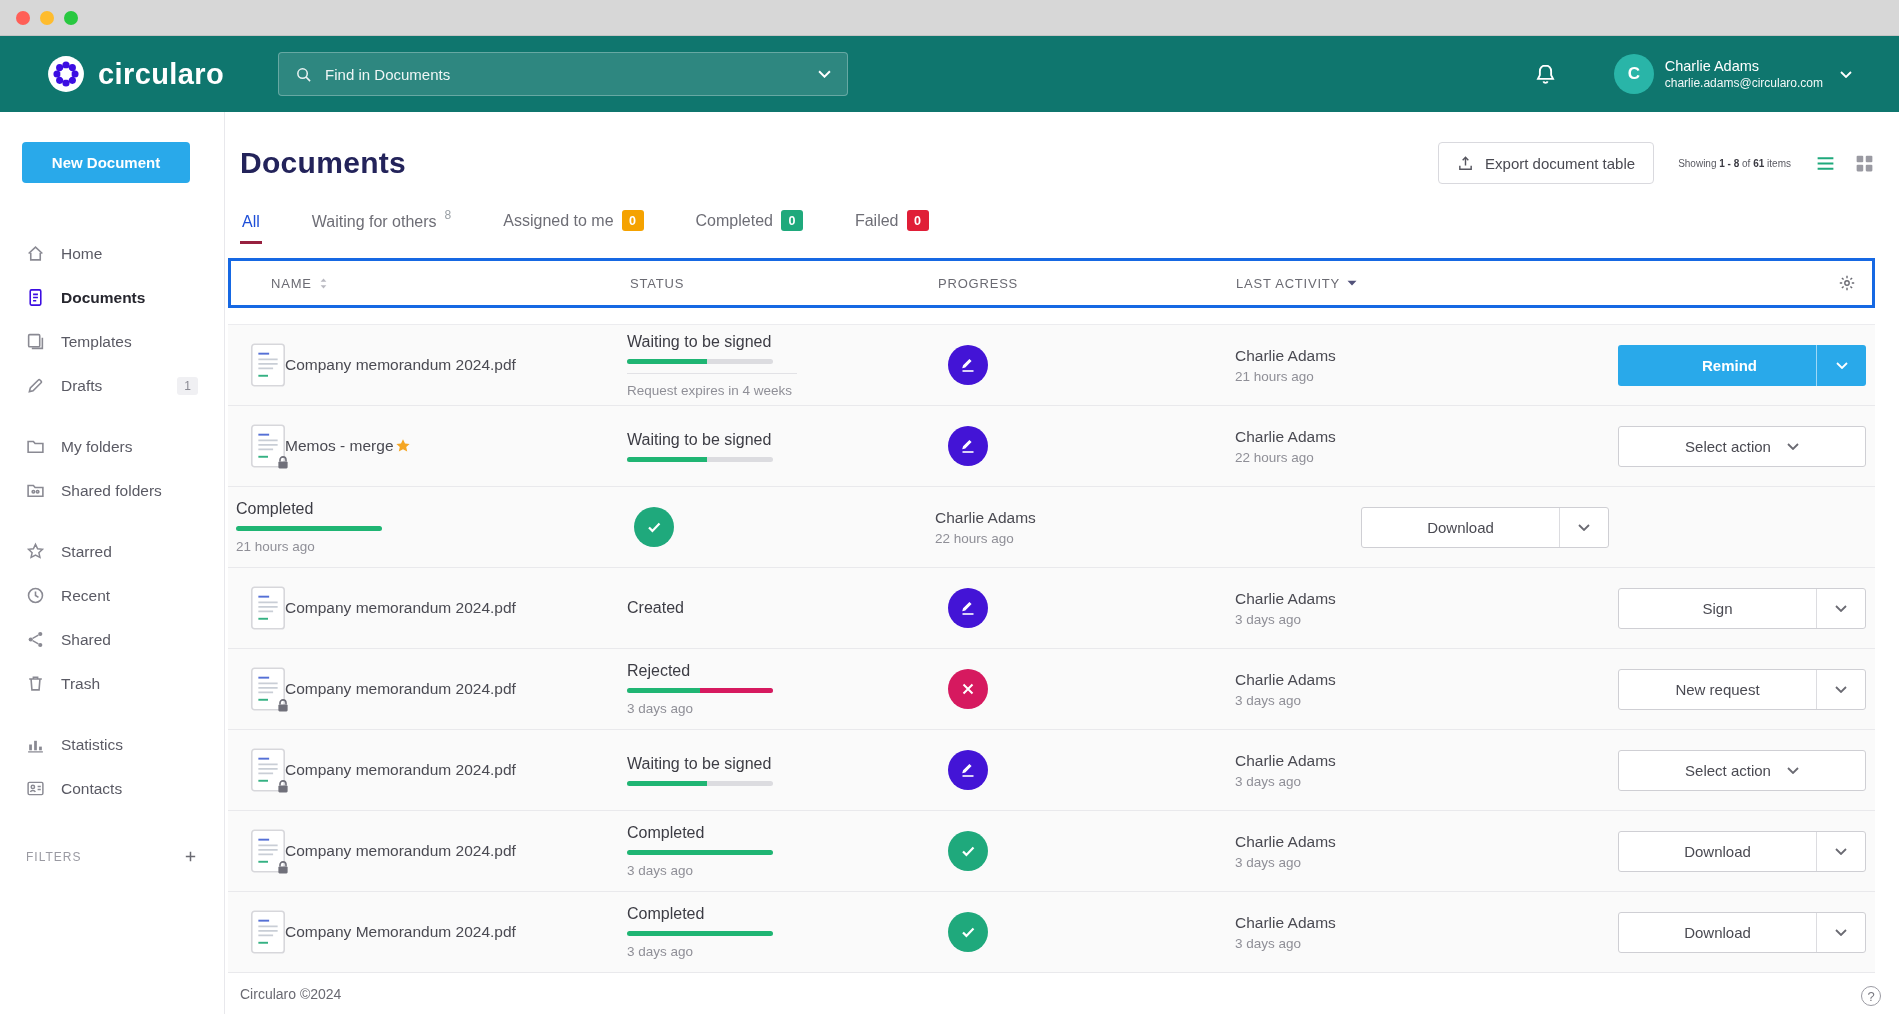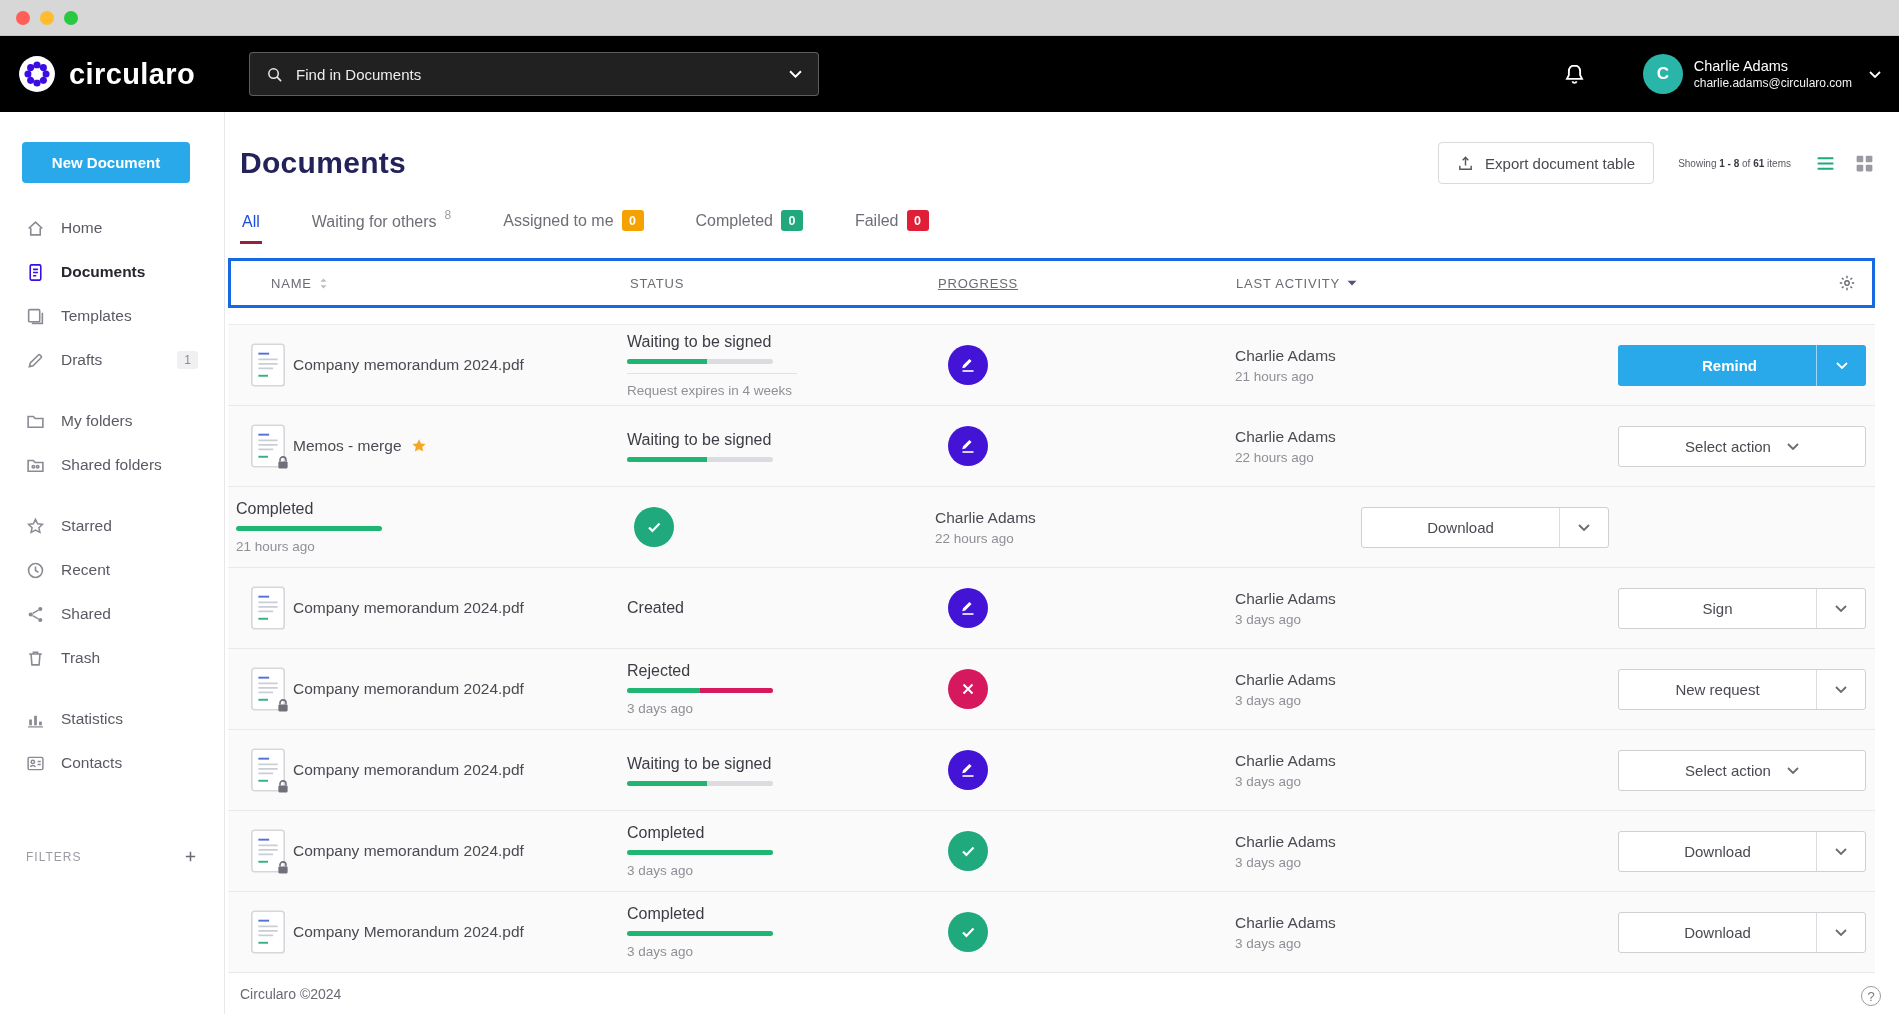--- a/index.html
+++ b/index.html
@@ -8,21 +8,21 @@
   button{font-family:inherit;cursor:pointer;}
   [data-icon]{display:inline-flex;align-items:center;justify-content:center;}
   [data-icon] svg{width:100%;height:100%;display:block;}
 
   
   .window-bar{height:36px;background:#d7d7d7;display:flex;align-items:center;padding-left:16px;gap:10px;border-bottom:1px solid #c4c4c4;}
   .traffic{width:14px;height:14px;border-radius:50%;display:inline-block;cursor:pointer;}
   .t-close{background:#ff5f57;}.t-min{background:#febc2e;}.t-zoom{background:#28c840;}
 
   
-  .app-header{height:76px;background:#000000;display:flex;align-items:center;padding:0 18px;}
+  .app-header{height:76px;background:#0f766e;display:flex;align-items:center;padding:0 47px;}
   .brand{display:flex;align-items:center;gap:13px;cursor:pointer;}
   .brand-logo{width:38px;height:38px;}
   .brand-name{color:#fff;font-size:29px;font-weight:bold;letter-spacing:.4px;}
   .search-box{margin-left:54px;width:570px;height:44px;background:rgba(255,255,255,.13);border:1px solid rgba(255,255,255,.28);border-radius:4px;display:flex;align-items:center;padding:0 16px;}
   .search-ic{width:17px;height:17px;color:rgba(255,255,255,.9);margin-right:13px;}
   .search-box input{flex:1;background:transparent;border:none;outline:none;color:#fff;font-size:15px;}
   .search-box input::placeholder{color:rgba(255,255,255,.92);}
   .search-caret{width:13px;height:8px;color:#fff;margin-left:10px;cursor:pointer;}
   .header-right{margin-left:auto;display:flex;align-items:center;gap:56px;}
   .bell{width:25px;height:25px;color:#fff;cursor:pointer;}
@@ -31,21 +31,21 @@
   .user-meta{display:flex;flex-direction:column;line-height:1.3;}
   .user-name{color:#fff;font-size:14.5px;}
   .user-email{color:rgba(255,255,255,.95);font-size:12px;}
   .user-caret{width:12px;height:7px;color:#fff;margin-left:6px;}
 
   
   .app-body{display:flex;height:902px;}
   .sidebar{width:225px;min-width:225px;background:#fff;border-right:1px solid #e8e8ec;padding-top:30px;display:flex;flex-direction:column;}
   .new-doc-btn{margin:0 0 36px 22px;width:168px;height:41px;background:#29a9ea;color:#fff;border:none;border-radius:4px;font-size:15px;font-weight:bold;}
   .nav-group{margin-bottom:17px;}
-  .nav-item{display:flex;align-items:flex-start;gap:16px;height:44px;padding:0 26px;color:#5a5a64;font-size:15.5px;cursor:pointer;}
+  .nav-item{display:flex;align-items:flex-end;gap:16px;height:44px;padding:0 26px;color:#5a5a64;font-size:15.5px;cursor:pointer;}
   .nav-ic{width:19px;height:19px;color:#8a8a93;flex:none;}
   .nav-item.active .nav-ic{color:#3c0de2;}
   .nav-item.active .nav-label{color:#26262e;font-weight:bold;}
   .nav-badge{margin-left:auto;background:#f0f0f3;color:#8a8a93;font-size:12px;padding:2px 7px;border-radius:3px;}
   .filters-row{margin-top:34px;padding:0 26px;display:flex;align-items:center;justify-content:space-between;}
   .filters-label{font-size:12px;letter-spacing:1px;color:#9a9aa2;}
   .filters-add{width:15px;height:15px;color:#6a6a72;cursor:pointer;}
 
   
   .main{flex:1;padding:0 24px 0 3px;position:relative;overflow:hidden;display:flex;flex-direction:column;}
@@ -70,30 +70,30 @@
   .tab-count.pill{min-width:22px;height:21px;border-radius:3px;color:#fff;display:inline-flex;align-items:center;justify-content:center;font-size:12.5px;font-weight:bold;padding:0 5px;}
   .pill.orange{background:#f5a200;}
   .pill.green{background:#1fa97c;}
   .pill.red{background:#e01e37;}
 
   
   .table-header{margin-top:14px;border:3px solid #1668e3;background:#fff;height:50px;display:grid;grid-template-columns:391px 314px 300px 385px 1fr;align-items:center;}
   .th{display:flex;align-items:center;gap:7px;font-size:13px;letter-spacing:.8px;color:#6b6b73;cursor:pointer;}
   .th-name{padding-left:40px;}
   .th-status{padding-left:8px;}
-  .th-progress{padding-left:2px;text-decoration:underline;}
+  .th-progress{padding-left:2px;}
   .sort-ic{width:9px;height:13px;color:#b9b9c1;}
   .sortdown-ic{width:10px;height:6px;color:#52527a;}
   .th-gear{display:flex;justify-content:flex-end;padding-right:16px;cursor:default;}
   .gear-ic{width:18px;height:18px;color:#6b6b73;cursor:pointer;}
 
   
   .rows{margin-top:16px;border-top:1px solid #ececef;}
   .doc-row{display:grid;grid-template-columns:391px 314px 300px 385px 1fr;height:81px;background:#fafafa;border-bottom:1px solid #e9e9ec;align-items:center;cursor:pointer;}
-  .cell-name{display:flex;align-items:center;gap:8px;padding-left:23px;}
+  .cell-name{display:flex;align-items:center;gap:0;padding-left:23px;}
   .doc-icon{position:relative;width:34px;height:44px;flex:none;}
   .doc-page{width:34px;height:44px;}
   .lock{position:absolute;right:-5px;bottom:-2px;width:14px;height:15px;}
   .doc-name{color:#4a4a52;font-size:15.5px;}
   .row-star{width:18px;height:18px;color:#f5a623;}
   .cell-status{display:flex;flex-direction:column;justify-content:center;gap:8px;padding-left:8px;}
   .status-title{color:#3c3c44;font-size:16px;}
   .pbar{width:146px;height:5px;border-radius:2.5px;background:#dcdce0;overflow:hidden;display:flex;}
   .seg{height:100%;width:0;}
   .seg-g{background:#1fb573;}

